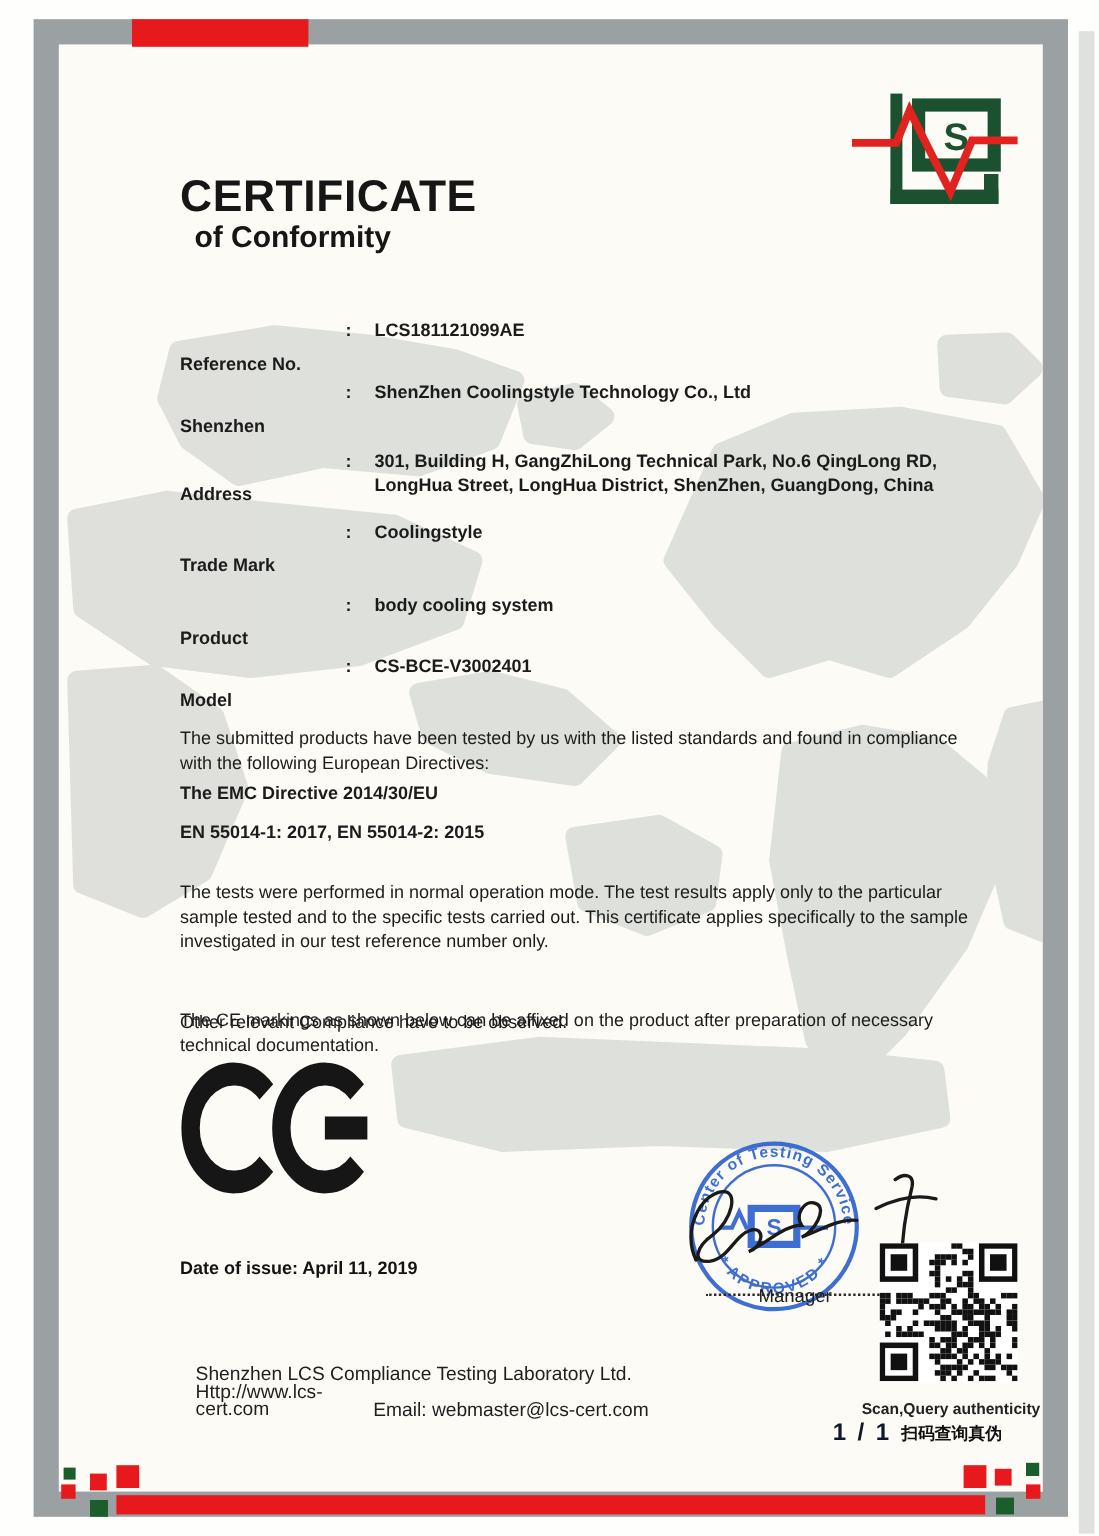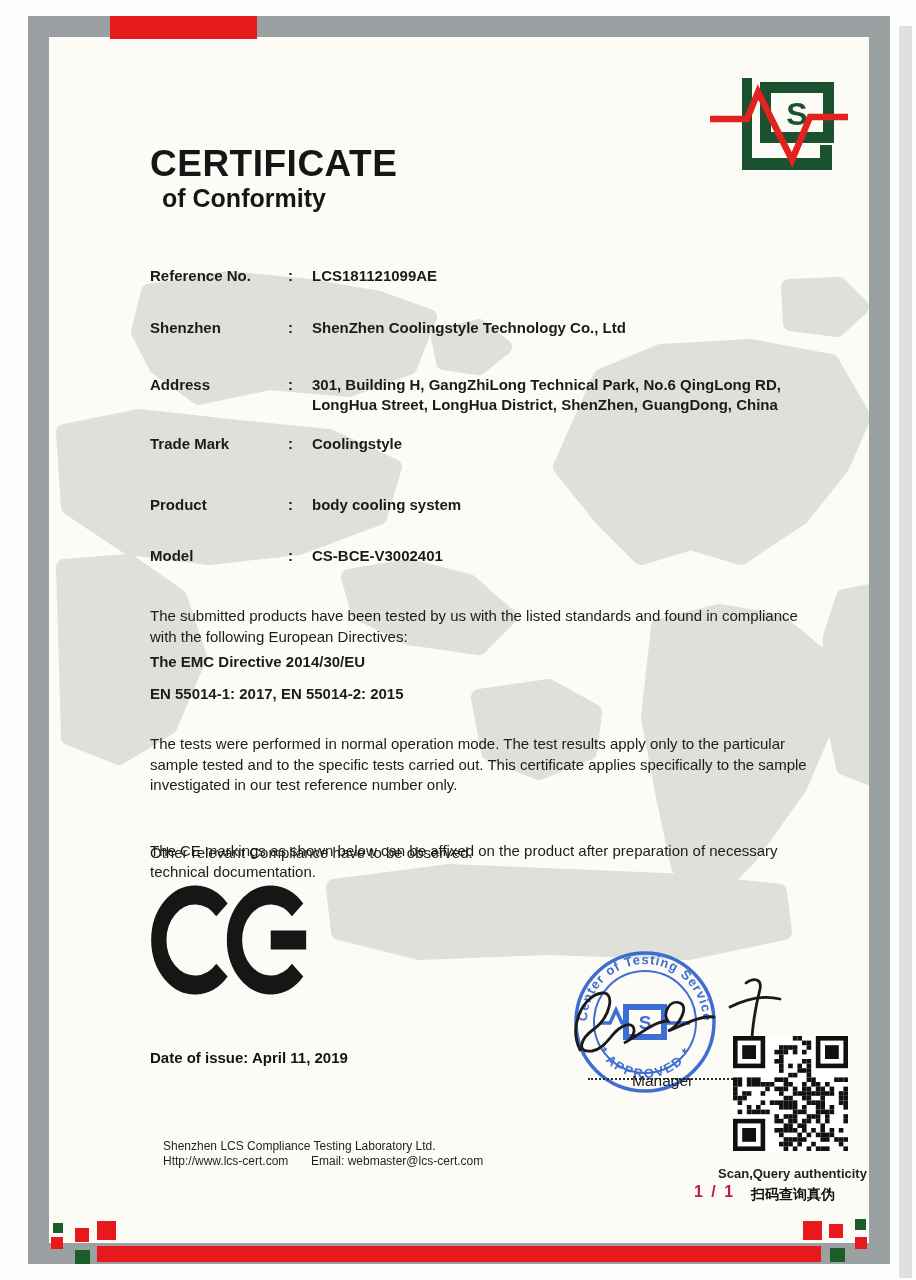--- a/index.html
+++ b/index.html
@@ -12,45 +12,45 @@
               border:21px solid #9ba0a3;background:#fcfbf6;box-sizing:border-box;}
   .top-red{left:110px;top:16px;width:147px;height:23px;background:#e8191d;}
   .scan-edge{left:899px;top:26px;width:13px;height:1252px;background:#ccd1ce;opacity:.65;}
 
   
   .page-title{left:150px;top:143px;font-size:37px;font-weight:bold;letter-spacing:.5px;color:#161616;}
   .page-subtitle{left:162px;top:184px;font-size:25px;font-weight:bold;color:#161616;}
 
   
   .field-row{left:150px;width:690px;font-size:15px;font-weight:bold;color:#1b1b1b;line-height:20px;}
-  .field-label{display:inline-block;width:138px;vertical-align:top;}
+  .field-label{display:inline-block;width:138px;vertical-align:top;margin-top:28px;}
   .field-colon{display:inline-block;width:24px;vertical-align:top;}
   .field-value{display:inline-block;width:520px;vertical-align:top;}
 
   
   .para{left:150px;width:676px;font-size:15px;line-height:20.5px;color:#1c1c1c;}
   .bold{font-weight:bold;}
 
   .date-line{left:150px;top:1049px;font-size:15px;font-weight:bold;color:#141414;}
 
   
   .stamp{left:562px;top:948px;opacity:.92;z-index:6;}
   .sig{left:550px;top:955px;z-index:7;}
   .dotline{left:588px;top:1056px;width:148px;height:22px;border-bottom:2.5px dotted #2a2a2a;z-index:8;}
   .manager{left:632px;top:1072px;font-size:15.5px;color:#212121;z-index:8;}
 
   
   .qr{left:733px;top:1036px;z-index:9;}
   .qr-cn{left:718px;top:1146px;width:150px;text-align:center;font-size:14px;font-weight:bold;color:#111;margin-top:40px;}
   .qr-en{left:700px;top:1166px;width:185px;text-align:center;font-size:13px;font-weight:600;color:#222;}
 
-  .page-num{left:694px;top:1183px;font-size:16px;font-weight:bold;letter-spacing:2px;color:#be185d;}
-
-  
-  .footer{left:163px;top:1139px;font-size:12px;line-height:14.6px;color:#1f1f1f;width:560px;}
+  .page-num{left:694px;top:1183px;font-size:20px;font-weight:bold;letter-spacing:2px;color:#0f172a;}
+
+  
+  .footer{left:163px;top:1139px;font-size:16px;line-height:14.6px;color:#1f1f1f;width:560px;}
   .fcol1{display:inline-block;width:148px;}
 
   
   .sq{position:absolute;}
   .red{background:#e8191d;}
   .green{background:#1b5e2c;}
   .bottom-bar{left:97px;top:1246px;width:724px;height:16px;background:#e8191d;z-index:3;}
 
   .z2{z-index:2;} .z1{z-index:1;} .z3{z-index:3;} .z5{z-index:5;}
   svg text{font-family:"Liberation Sans",sans-serif;}

